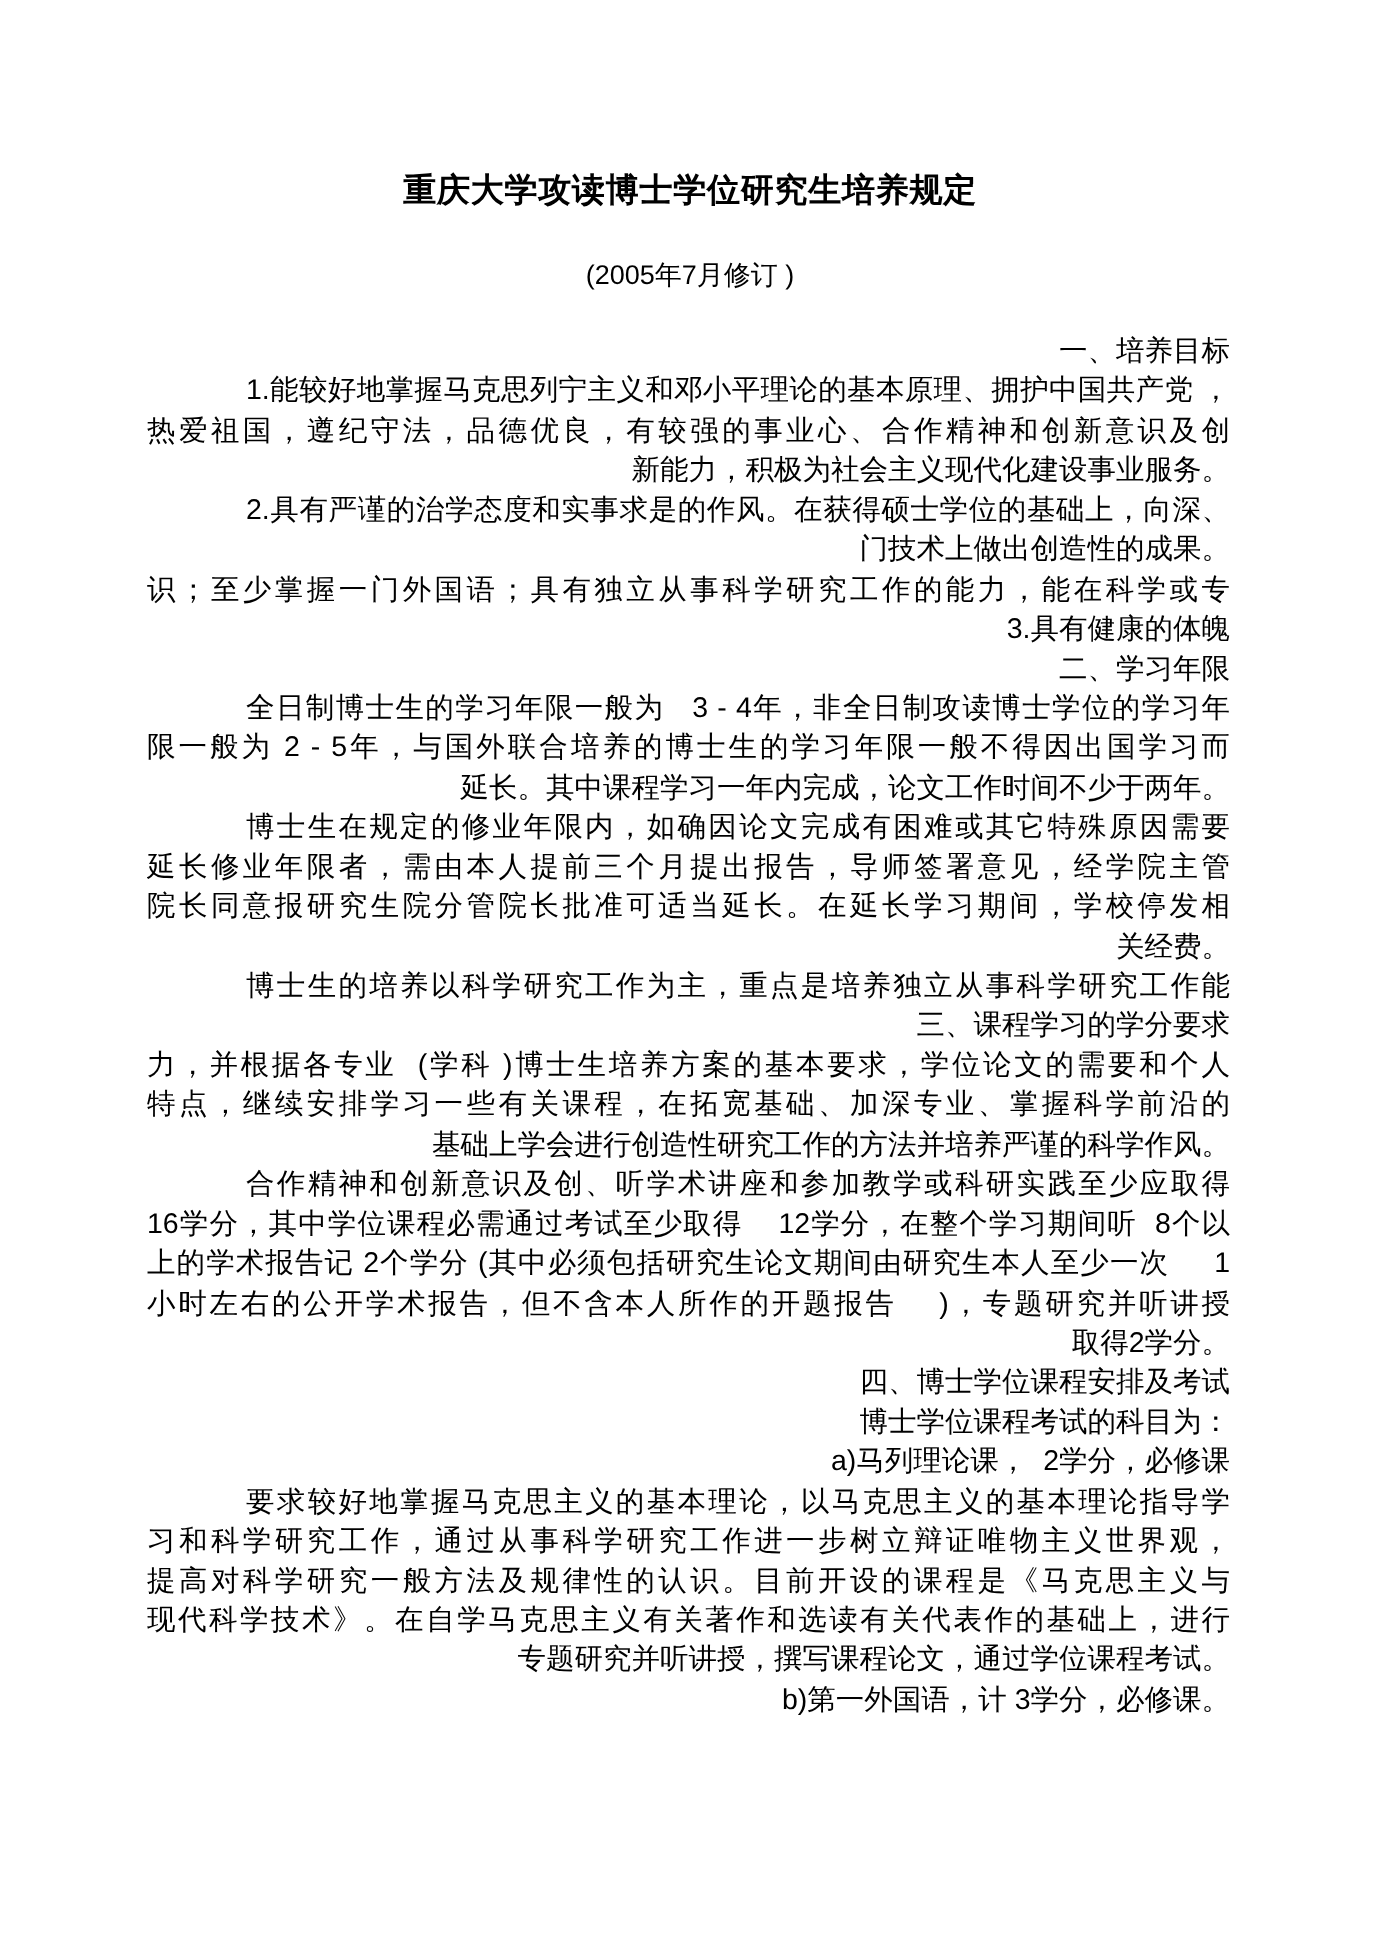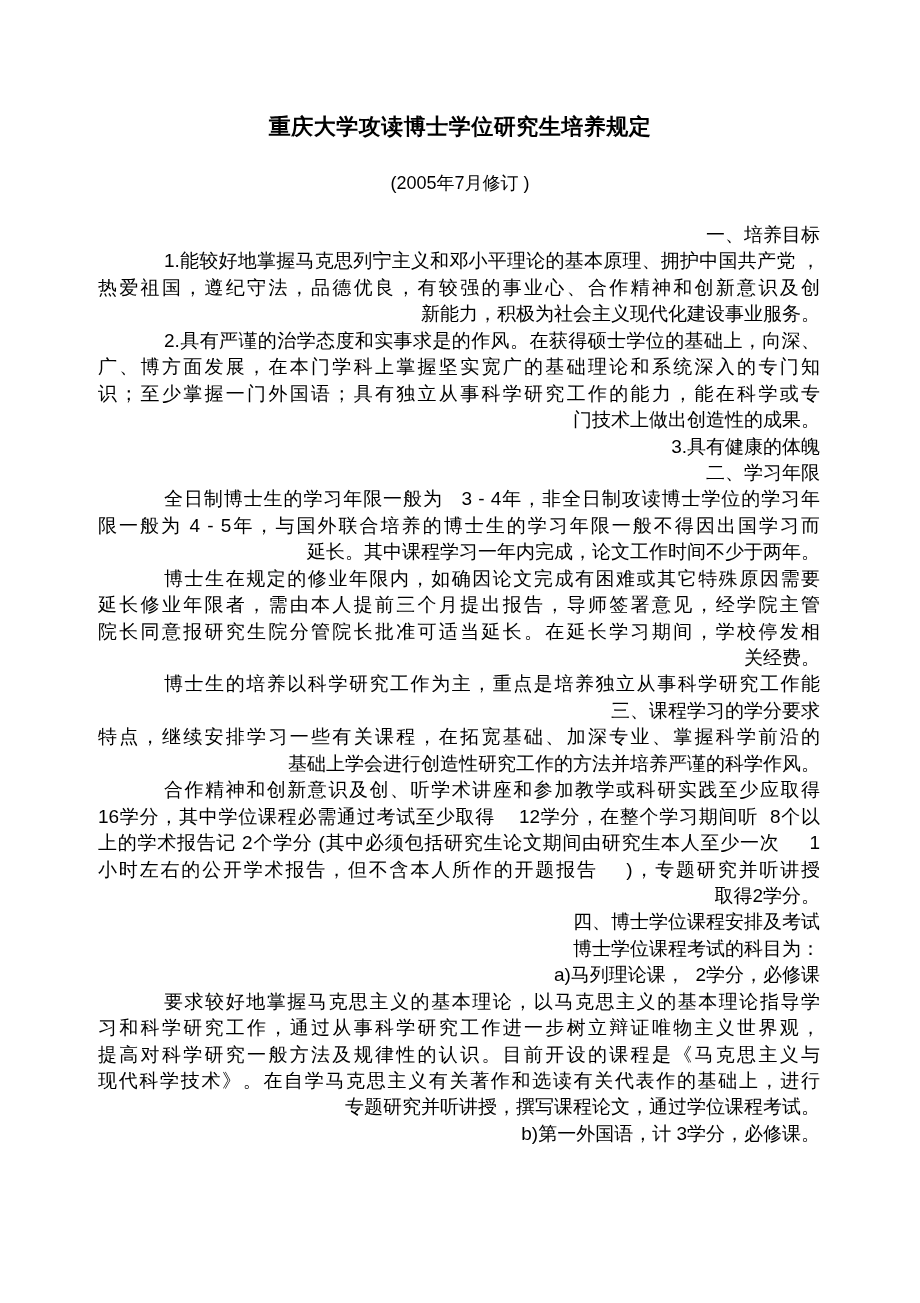--- a/index.html
+++ b/index.html
@@ -64,34 +64,34 @@
 
 <div class="page">
   <div class="doc-title">重庆大学攻读博士学位研究生培养规定</div>
   <div class="doc-subtitle">(2005年7月修订 )</div>
   <div class="doc-body">
       <div class="line indent">一、培养目标</div>
       <div class="line indent fill">1.能较好地掌握马克思列宁主义和邓小平理论的基本原理、拥护中国共产党 ，</div>
       <div class="line fill">热爱祖国，遵纪守法，品德优良，有较强的事业心、合作精神和创新意识及创</div>
       <div class="line">新能力，积极为社会主义现代化建设事业服务。</div>
       <div class="line indent fill">2.具有严谨的治学态度和实事求是的作风。在获得硕士学位的基础上，向深、</div>
-      <div class="line fill">广、博方面发展，在本门学科上掌握坚实宽广的基础理论和系统深入的专门知</div>
+      <div class="line">门技术上做出创造性的成果。</div>
       <div class="line fill">识；至少掌握一门外国语；具有独立从事科学研究工作的能力，能在科学或专</div>
-      <div class="line">门技术上做出创造性的成果。</div>
       <div class="line indent">3.具有健康的体魄</div>
       <div class="line indent">二、学习年限</div>
       <div class="line indent fill">全日制博士生的学习年限一般为   3 - 4年，非全日制攻读博士学位的学习年</div>
-      <div class="line fill">限一般为 4 - 5年，与国外联合培养的博士生的学习年限一般不得因出国学习而</div>
+      <div class="line fill">限一般为 2 - 5年，与国外联合培养的博士生的学习年限一般不得因出国学习而</div>
       <div class="line">延长。其中课程学习一年内完成，论文工作时间不少于两年。</div>
       <div class="line indent fill">博士生在规定的修业年限内，如确因论文完成有困难或其它特殊原因需要</div>
       <div class="line fill">延长修业年限者，需由本人提前三个月提出报告，导师签署意见，经学院主管</div>
       <div class="line fill">院长同意报研究生院分管院长批准可适当延长。在延长学习期间，学校停发相</div>
       <div class="line">关经费。</div>
       <div class="line indent fill">博士生的培养以科学研究工作为主，重点是培养独立从事科学研究工作能</div>
       <div class="line indent">三、课程学习的学分要求</div>
+      <div class="line fill">力，并根据各专业  (学科 )博士生培养方案的基本要求，学位论文的需要和个人</div>
       <div class="line fill">特点，继续安排学习一些有关课程，在拓宽基础、加深专业、掌握科学前沿的</div>
       <div class="line">基础上学会进行创造性研究工作的方法并培养严谨的科学作风。</div>
       <div class="line indent fill">合作精神和创新意识及创、听学术讲座和参加教学或科研实践至少应取得</div>
       <div class="line fill">16学分，其中学位课程必需通过考试至少取得    12学分，在整个学习期间听  8个以</div>
       <div class="line fill">上的学术报告记 2个学分 (其中必须包括研究生论文期间由研究生本人至少一次     1</div>
       <div class="line fill">小时左右的公开学术报告，但不含本人所作的开题报告    )，专题研究并听讲授</div>
       <div class="line">取得2学分。</div>
       <div class="line indent">四、博士学位课程安排及考试</div>
       <div class="line indent">博士学位课程考试的科目为：</div>
       <div class="line indent">a)马列理论课，  2学分，必修课</div>

